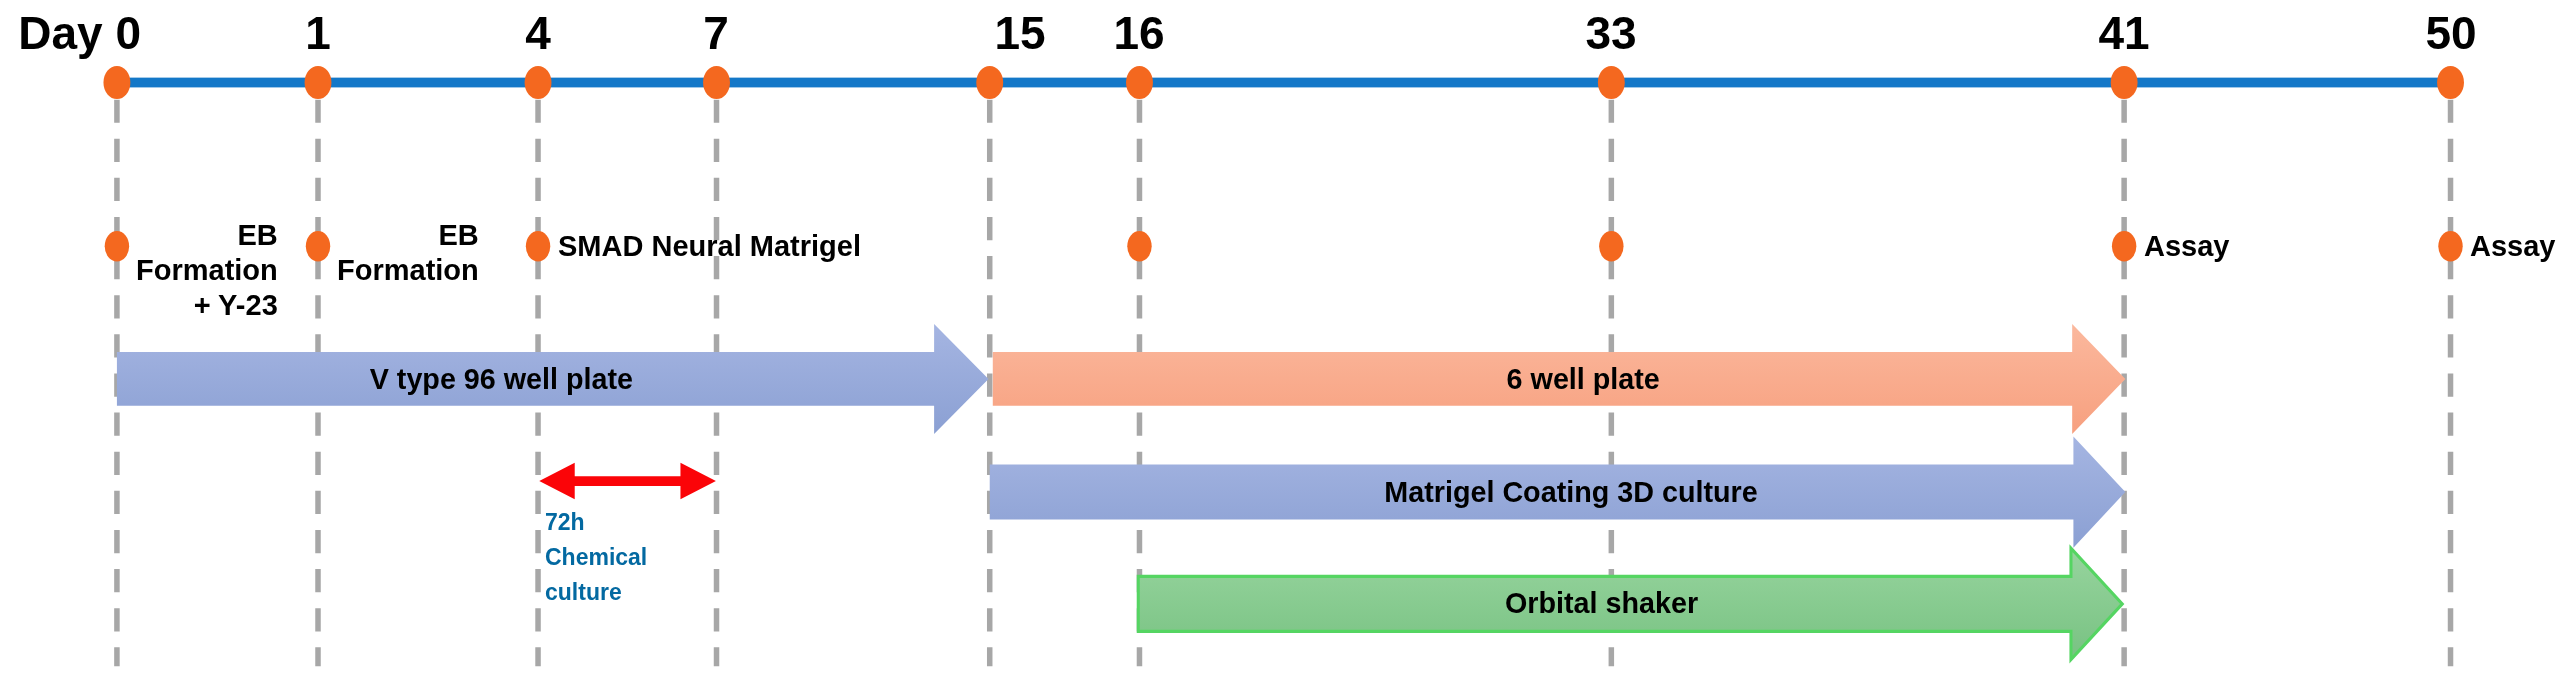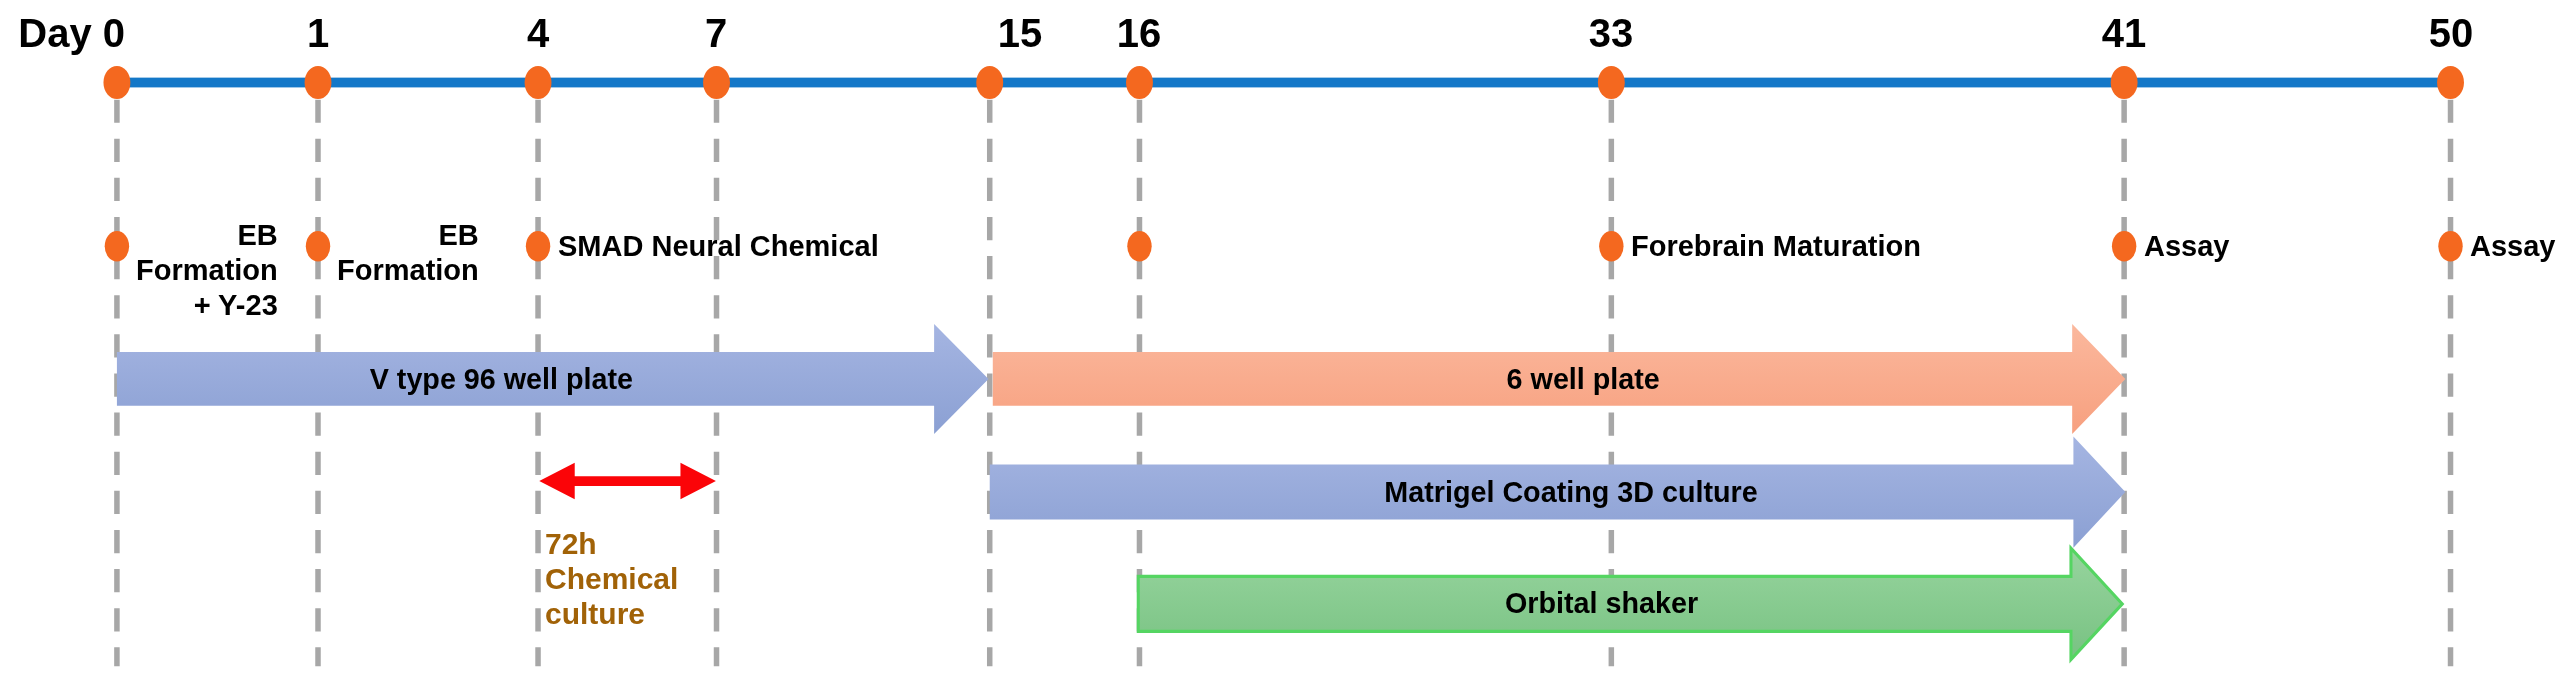--- a/index.html
+++ b/index.html
@@ -7,31 +7,31 @@
     position:relative;
     width:2576px;height:687px;
     background:#ffffff;
     font-family:"Liberation Sans",sans-serif;
     font-weight:700;color:#000;
     overflow:hidden;
   }
   .layer{position:absolute;left:0;top:0;}
   .day-label{
     position:absolute;top:13.4px;
-    font-size:40px;line-height:40px;white-space:nowrap;
+    font-size:46px;line-height:40px;white-space:nowrap;
   }
   .day-label.centered{transform:translateX(-50%);}
   .event-label{
     position:absolute;
     font-size:29px;line-height:35px;white-space:nowrap;text-align:right;
   }
   .event-line{display:block;}
   .annotation{
-    position:absolute;left:545px;top:526px;
-    font-size:30px;line-height:35px;color:#a16207;white-space:nowrap;
+    position:absolute;left:545px;top:505px;
+    font-size:23px;line-height:35px;color:#0369a1;white-space:nowrap;
   }
   .annotation .event-line{display:block;}
   svg text{
     font-family:"Liberation Sans",sans-serif;
     font-size:47px;font-weight:700;
     fill:#000;text-anchor:middle;
   }
 </style>
 </head>
 <body>
@@ -115,22 +115,21 @@
 
   <div class="event-label" style="left:136px;top:218px">
     <span class="event-line">EB</span>
     <span class="event-line">Formation</span>
     <span class="event-line">+ Y-23</span>
   </div>
   <div class="event-label" style="left:337px;top:218px">
     <span class="event-line">EB</span>
     <span class="event-line">Formation</span>
   </div>
-  <div class="event-label" style="left:558px;top:229px">SMAD Neural Chemical</div>
-  <div class="event-label" style="left:1631px;top:229px">Forebrain Maturation</div>
+  <div class="event-label" style="left:558px;top:229px">SMAD Neural Matrigel</div>
   <div class="event-label" style="left:2144px;top:229px">Assay</div>
   <div class="event-label" style="left:2470px;top:229px">Assay</div>
 
   <div class="annotation">
     <span class="event-line">72h</span>
     <span class="event-line">Chemical</span>
     <span class="event-line">culture</span>
   </div>
 
 </div>

